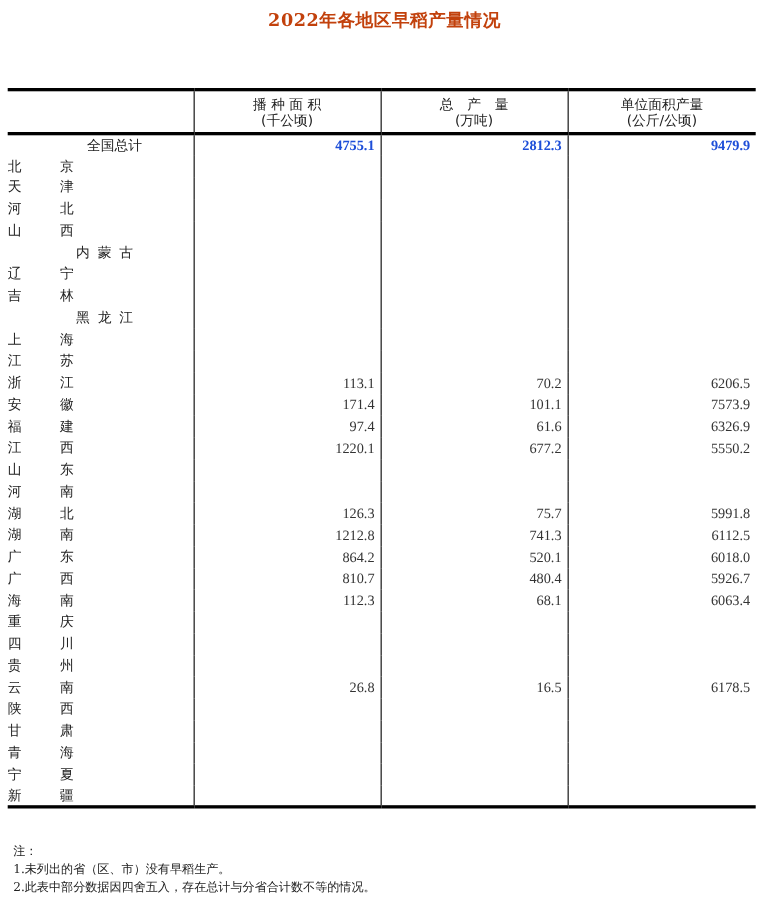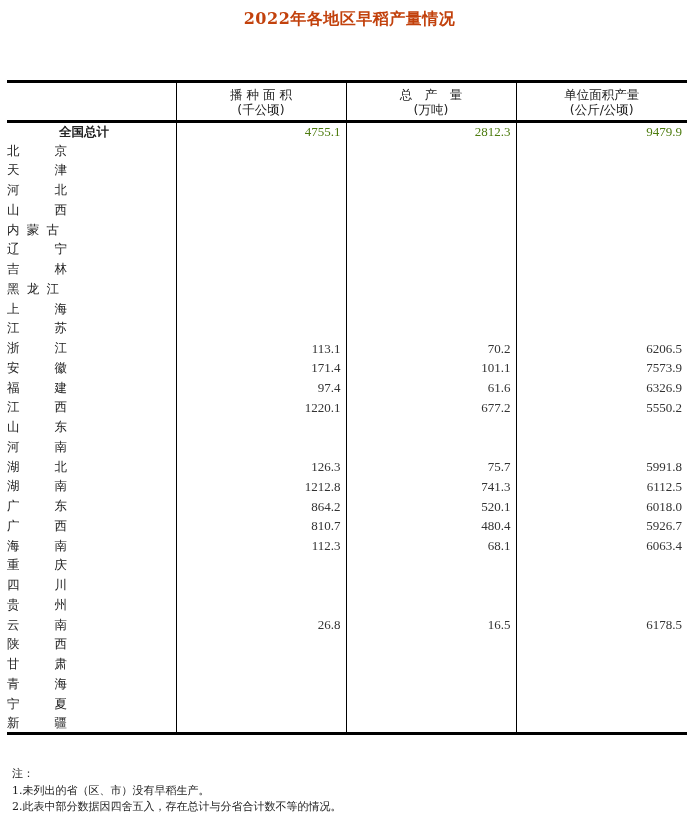--- a/index.html
+++ b/index.html
@@ -16,26 +16,26 @@
              vertical-align: middle; border-top: 3px solid #000; border-bottom: 3px solid #000;
              padding: 0; color: #222; }
   thead th .u { display: block; }
   th + th, td + td { border-left: 1.5px solid #000; }
   tbody tr { height: 19.75px; }
   tbody td { padding: 0; font-size: 12.5px; vertical-align: middle; }
   tbody tr:last-child td { border-bottom: 3px solid #000; }
   td.region { padding-left: 0; }
   .region-label { display: block; width: 60px; text-align: justify;
                   text-align-last: justify; color: #222; font-size: 12.5px; }
-  .region-label.three { width: 52px; }
-  tr.total .region-label { font-weight: bold; text-align-last: auto; text-align: left;
+  .region-label.three { width: 52px; margin-left: 62px; }
+  tr.total .region-label { font-weight: normal; text-align-last: auto; text-align: right;
                            width: 70px; margin-left: 52px; letter-spacing: 0; }
   td.num { text-align: right; padding-right: 5px; font-family: "Liberation Serif", serif;
            font-size: 13px; color: #333; }
-  tr.total td.num { font-weight: normal; color: #4d7c0f; padding-left: 16px; }
+  tr.total td.num { font-weight: bold; color: #1d4ed8; padding-left: 16px; }
   .notes { position: absolute; left: 12px; top: 766px; font-family: "DejaVu Serif", serif;
            font-size: 11px; line-height: 16.5px; color: #222; }
   .notes div { white-space: nowrap; }
 </style>
 </head>
 <body>
 
 <div class="title">2022年各地区早稻产量情况</div>
 
 <div class="tbl-wrap">

